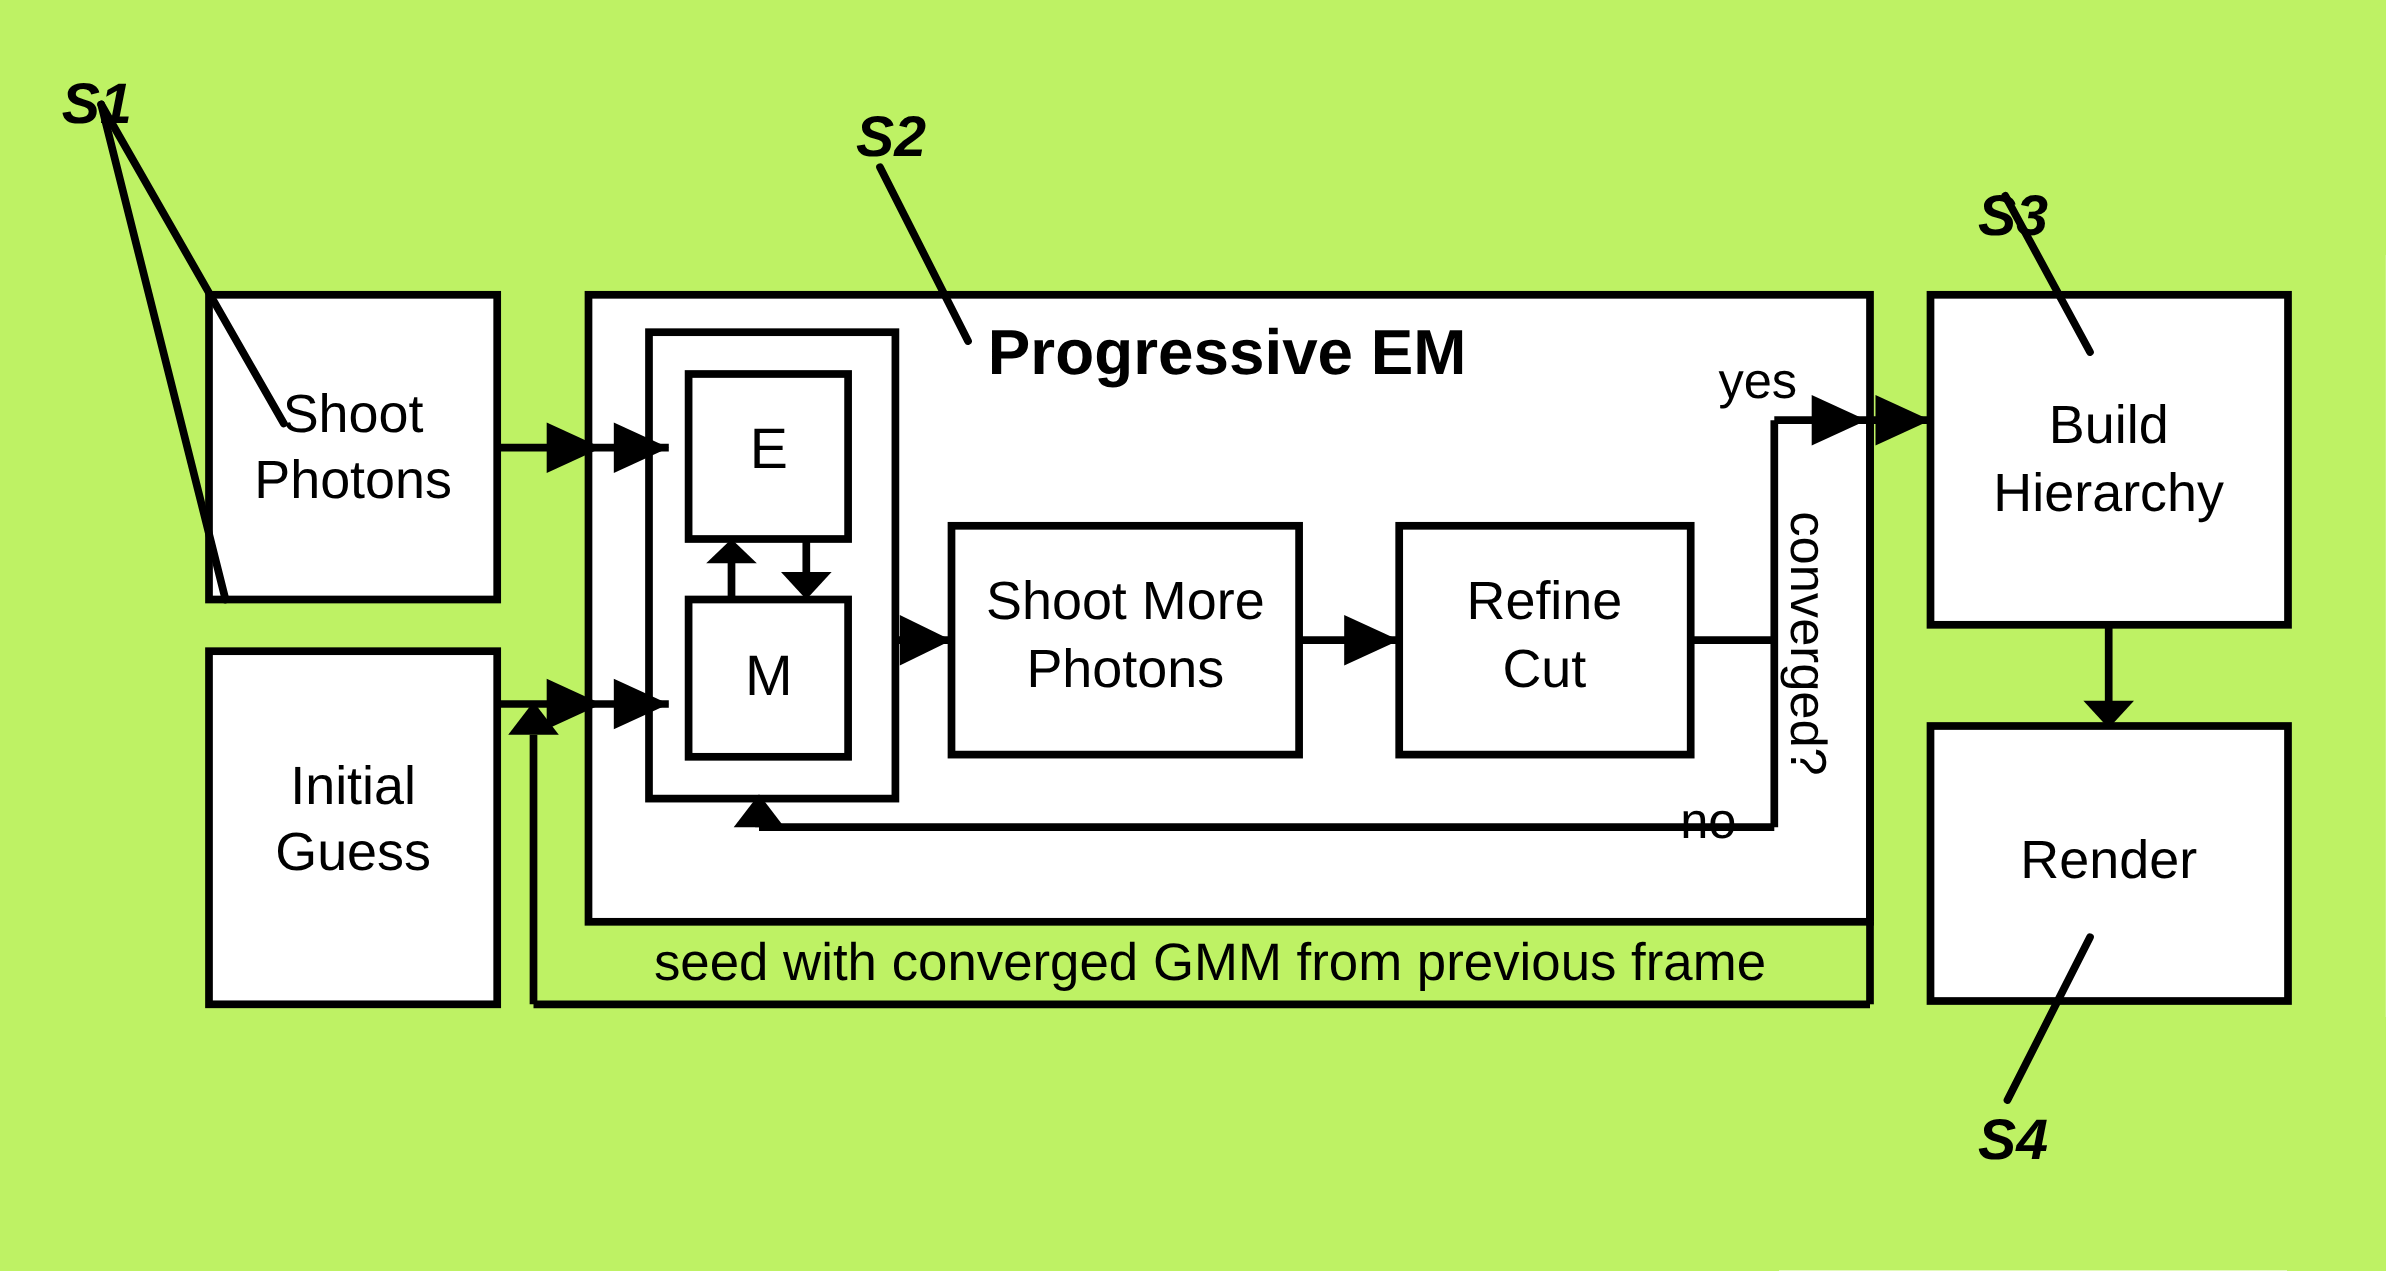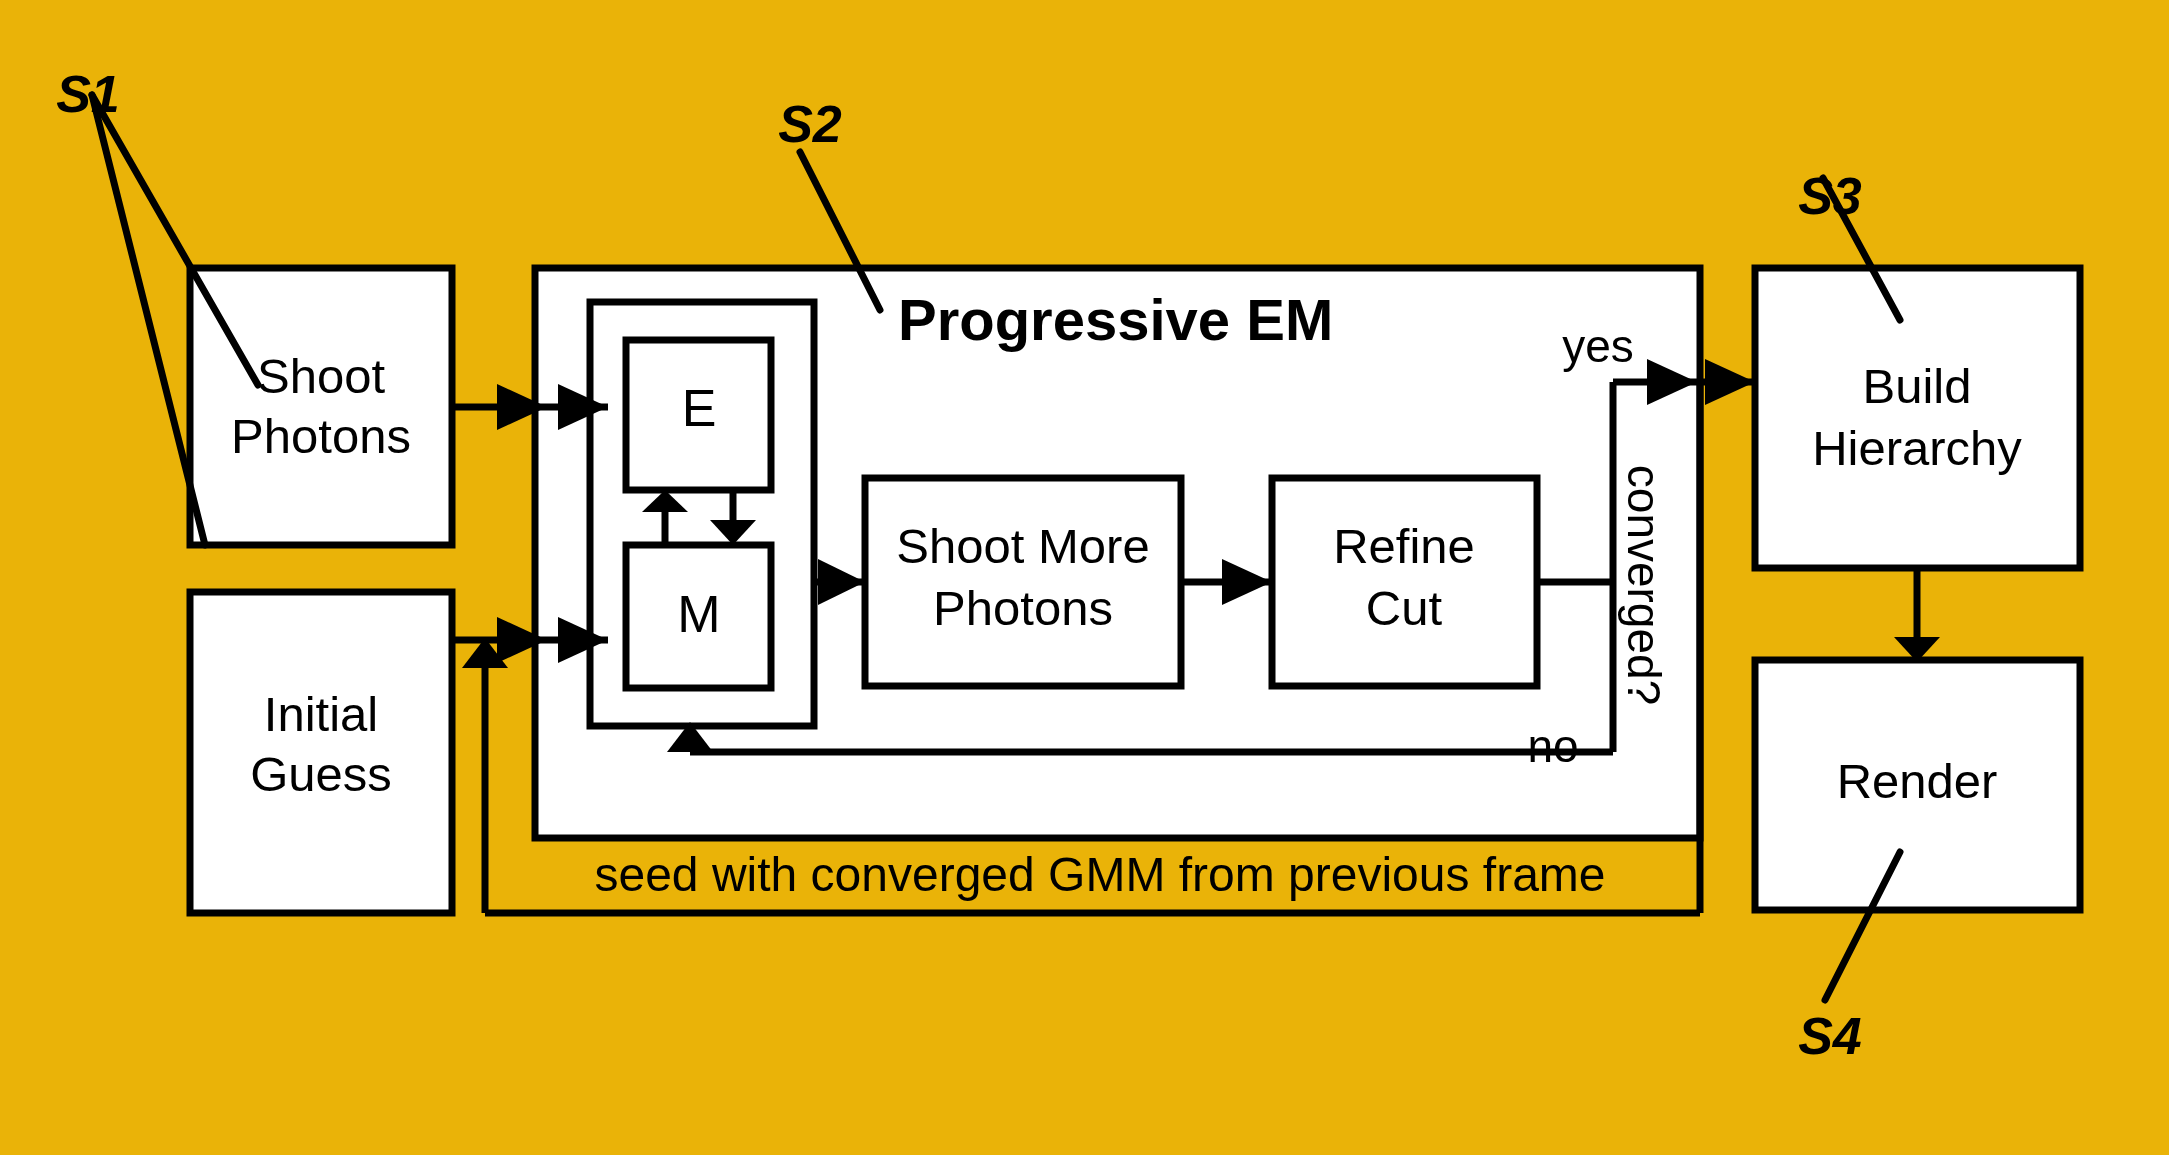--- a/index.html
+++ b/index.html
@@ -10,21 +10,21 @@
   body {
     width: 2169px;
     height: 1155px;
     font-family: "Liberation Sans", sans-serif;
     overflow: hidden;
   }
   #diagram-root {
     position: relative;
     width: 2169px;
     height: 1155px;
-    background: #eab308;
+    background: #bef264;
   }
   svg.diagram {
     display: block;
     width: 2169px;
     height: 1155px;
   }
   .boxrect {
     fill: #ffffff;
     stroke: #000000;
     stroke-width: 7;

